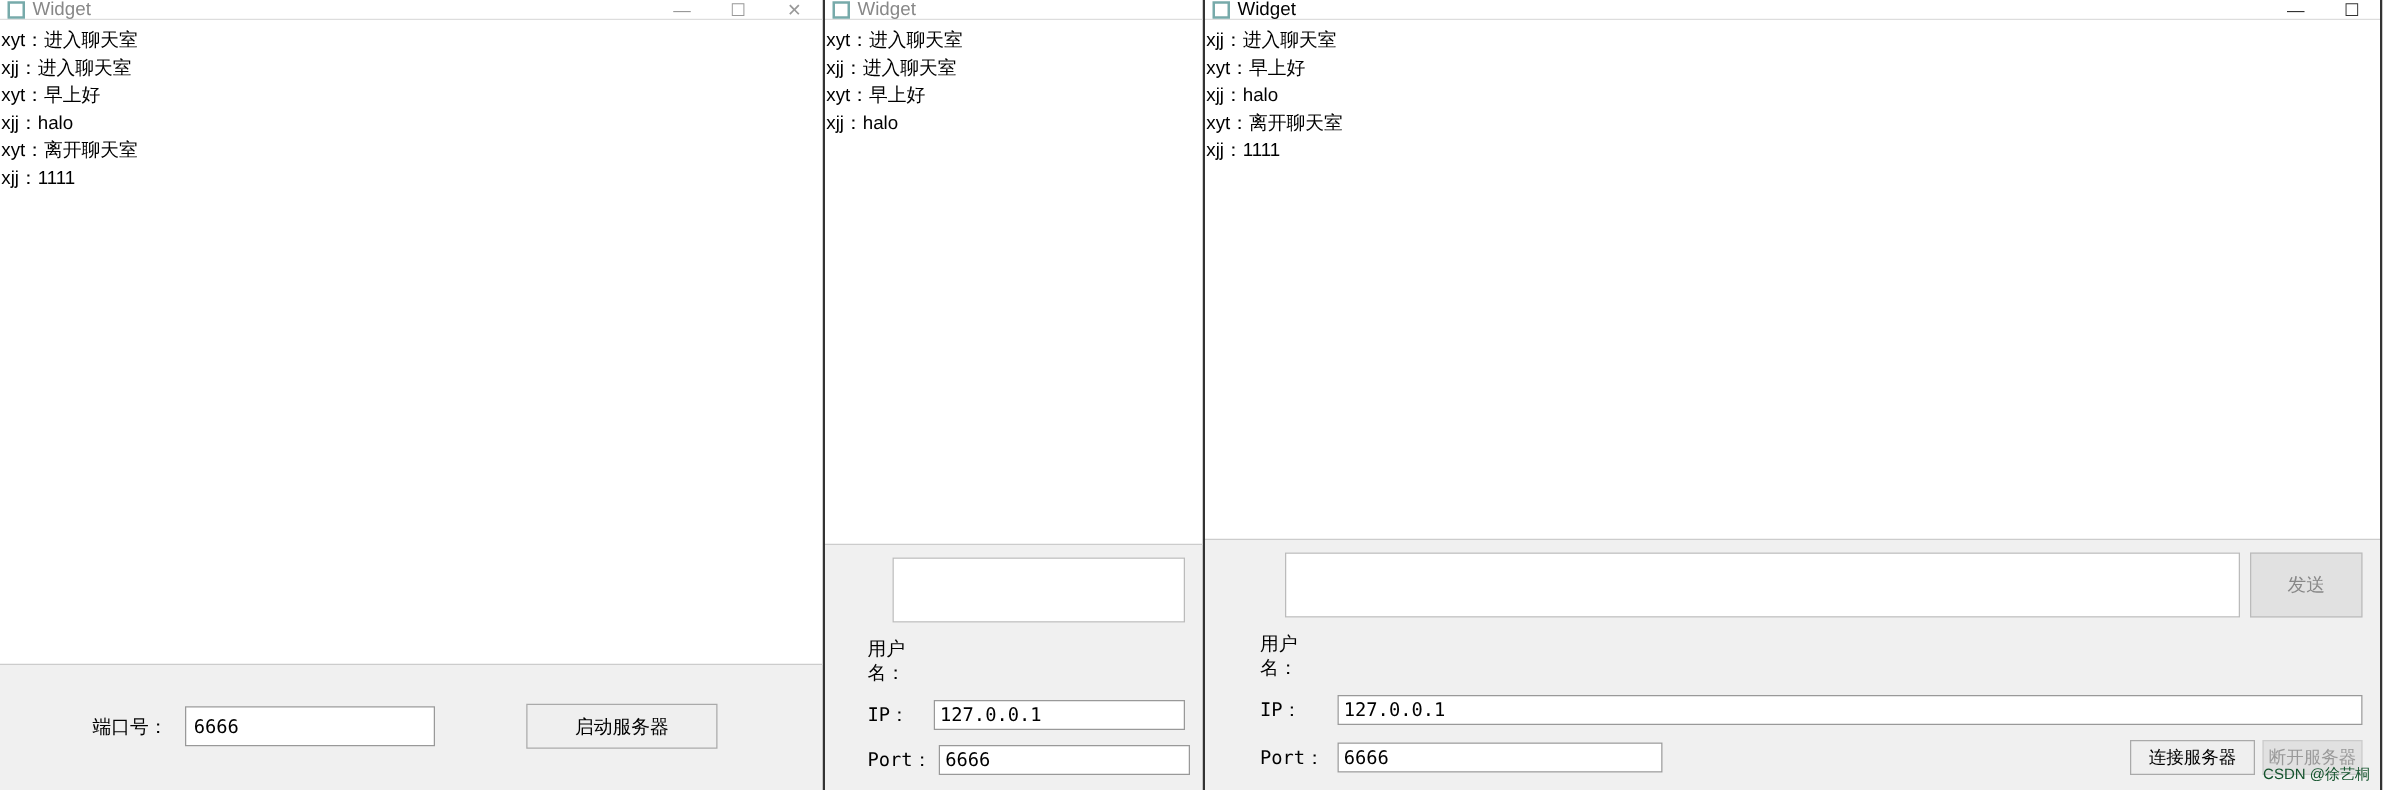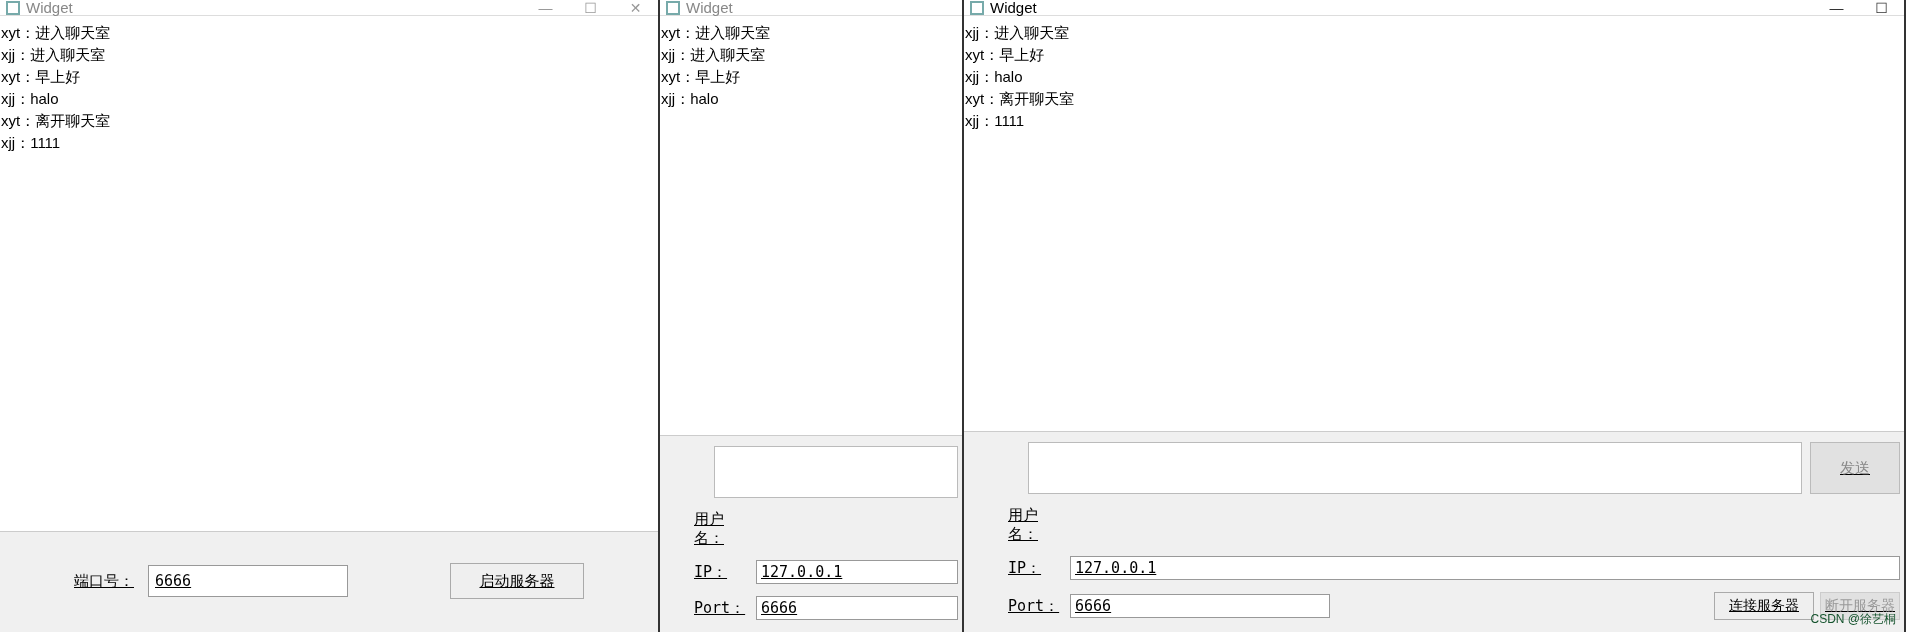--- a/index.html
+++ b/index.html
@@ -68,22 +68,21 @@
       padding: 6px 1px;
       overflow: hidden;
       font-size: 15px;
       line-height: 22px;
       border-bottom: 1px solid #ccc;
     }
     .chat-line { white-space: pre; }
     
     .bottom-panel {
       background: #f0f0f0;
-      padding: 10px 4px 12px 14px;
-      text-decoration: underline;
+      padding: 10px 14px 12px 14px;
     }
     
     .server .bottom-panel {
       height: 100px;
       display: flex;
       align-items: center;
       gap: 14px;
     }
     .server .port-label {
       margin-left: 60px;
@@ -94,21 +93,21 @@
       height: 32px;
       border: 1px solid #999;
       padding: 0 6px;
       font-family: "SimSun", monospace;
       font-size: 15px;
       background: #fff;
     }
     .server .start-btn {
       margin-left: auto;
       margin-right: 70px;
-      width: 134px;
+      width: 153px;
       height: 36px;
       background: #efefef;
       border: 1px solid #aaa;
       font-size: 15px;
       font-family: inherit;
     }
     
     .client .bottom-panel {
       display: flex;
       flex-direction: column;

